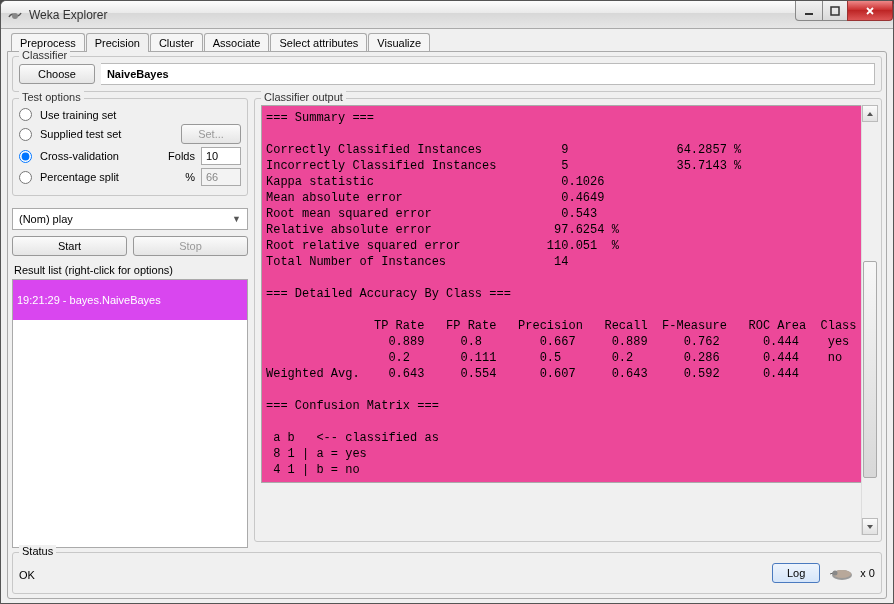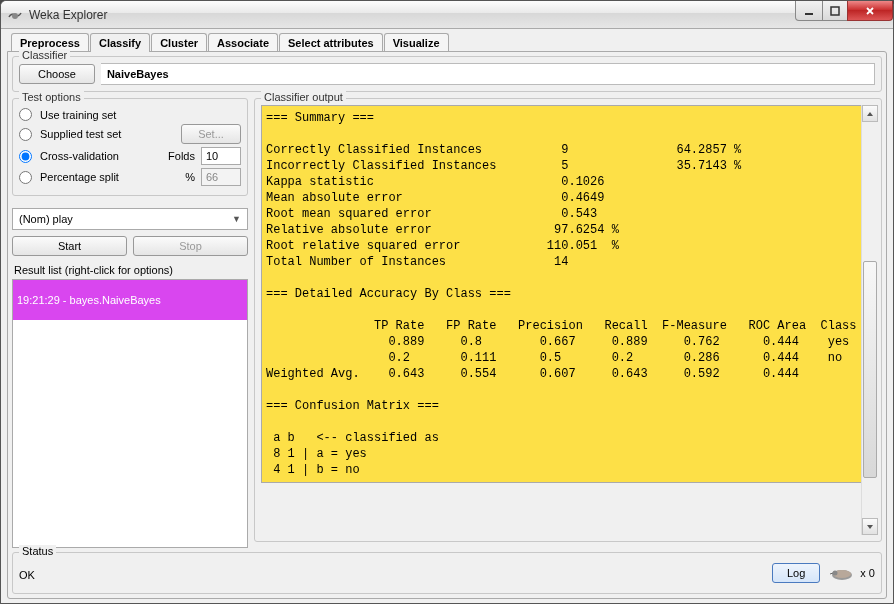--- a/index.html
+++ b/index.html
@@ -68,21 +68,20 @@
 }
 .tab {
   border: 1px solid #aaa;
   border-bottom: none;
   background: #f5f5f5;
   padding: 3px 8px;
   font-size: 11px;
   border-radius: 3px 3px 0 0;
   margin-right: 1px;
   cursor: default;
-  font-weight: bold;
 }
 .tab.active {
   background: #f0f0f0;
   position: relative;
   z-index: 2;
 }
 .tab.active::after {
   content:""; position:absolute; left:0; right:0; bottom:-1px; height:2px; background:#f0f0f0;
 }
 .tabbody {
@@ -174,21 +173,21 @@
 }
 .result-item {
   background: #d946ef;
   color: #fff;
   padding: 14px 4px;
   font-size: 11px;
 }
 .output {
   flex: 1;
   border: 1px solid #aaa;
-  background: #fde047;
+  background: #ec4899;
   font-family: "Courier New", monospace;
   font-size: 12px;
   padding: 4px 4px;
   overflow: auto;
   white-space: pre;
   line-height: 16px;
   position: relative;
 }
 .scrollbar-v {
   position: absolute; right: 0; top: 0; bottom: 0; width: 17px;
@@ -253,21 +252,21 @@
           <svg viewBox="0 0 12 12">
             <path d="M3 3 L9 9 M9 3 L3 9" stroke="#fff" stroke-width="1.8"></path>
           </svg>
         </div>
     </div>
   </div>
 
   <div class="content">
     <div class="tabs">
       <div class="tab">Preprocess</div>
-      <div class="tab active">Classify</div>
+      <div class="tab active">Precision</div>
       <div class="tab">Cluster</div>
       <div class="tab">Associate</div>
       <div class="tab">Select attributes</div>
       <div class="tab">Visualize</div>
     </div>
 
     <div class="tabbody">
 
       <div class="fieldset">
         <div class="legend">Classifier</div>

